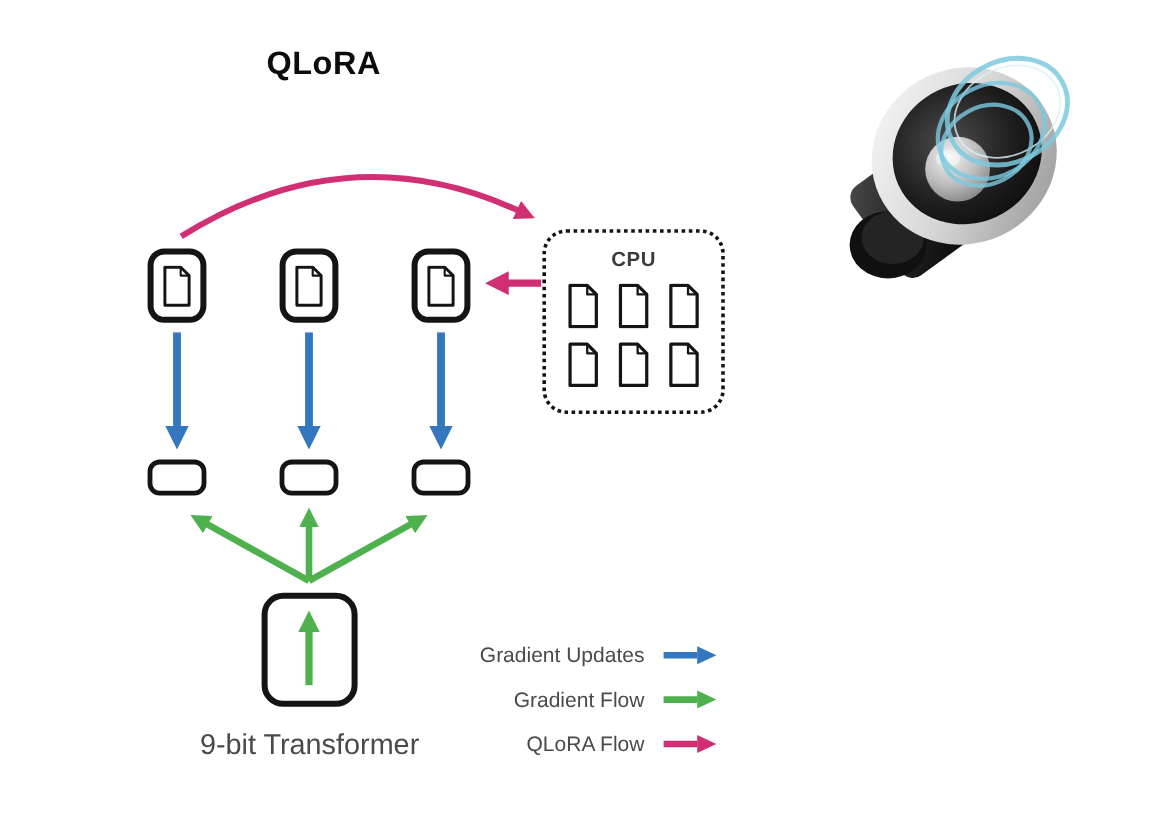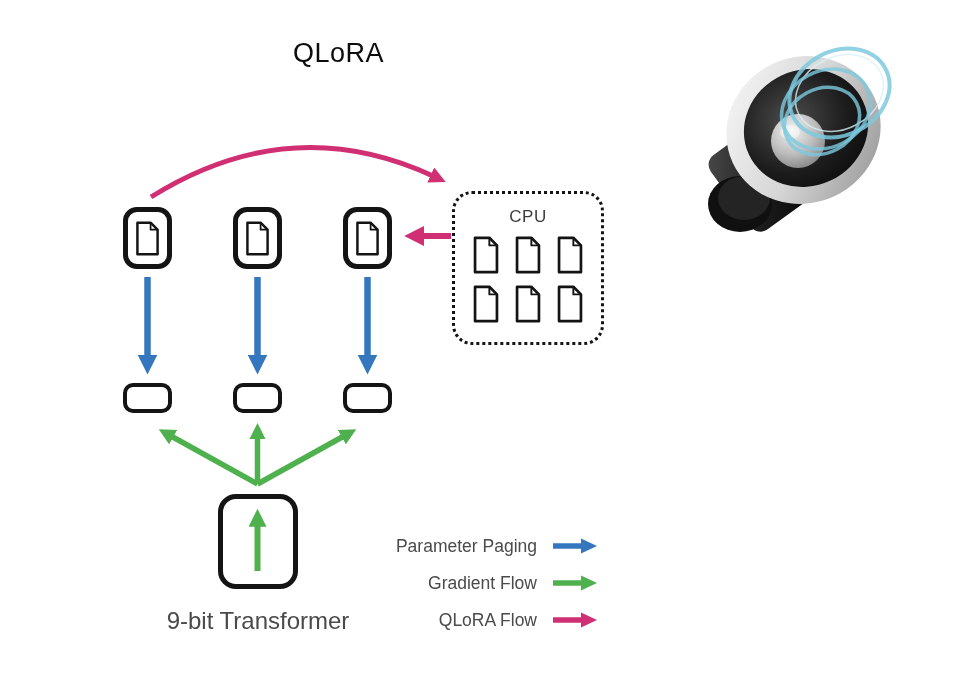--- a/index.html
+++ b/index.html
@@ -2,36 +2,36 @@
 <html style="--blue: #3577BE; --green: #4FB14D; --pink: #D12F73; --outline: #141414; --label-gray: #4A4A4A; --title-black: #0C0C0C; --ring-cyan: #7CC9DE; --background: #FFFFFF;"><head>
 <meta charset="utf-8">
 <style>
   html,body{margin:0;padding:0;background:#fff;}
   .canvas{
     position:relative; width:962px; height:684px; background:var(--background,#fff);
     overflow:hidden; font-family:"Liberation Sans", sans-serif;
   }
   .title{
     position:absolute; left:222px; top:38px; width:162px; margin:0;
-    text-align:right; font-size:27px; font-weight:400; letter-spacing:.5px;
+    text-align:left; font-size:27px; font-weight:700; letter-spacing:.5px;
     color:var(--title-black,#0c0c0c);
   }
   .defs-svg{position:absolute; width:0; height:0; overflow:hidden;}
   .doc-card{
     position:absolute; top:207px; width:49px; height:62px; box-sizing:border-box;
     border:5px solid var(--outline,#141414); border-radius:14px; background:#fff;
     display:flex; align-items:center; justify-content:center;
   }
   .doc-card .page-icon{width:27px; height:35px; display:block;}
   .cpu-box{
     position:absolute; left:452px; top:191px; width:152px; height:154px; box-sizing:border-box;
     border:3.5px dotted var(--outline,#141414); border-radius:20px; background:#fff;
     display:flex; flex-direction:column; align-items:center; padding-top:13px;
   }
-  .cpu-label{font-size:17px; letter-spacing:.5px; color:#3c3c3c; margin-bottom:9px;}
+  .cpu-label{font-size:17px; letter-spacing:.5px; color:#3c3c3c; margin-bottom:9px;font-weight:bold;}
   .cpu-grid{display:grid; grid-template-columns:repeat(3,30px); gap:11px 12px;}
   .cpu-grid .page-icon{width:30px; height:38px; display:block;}
   .adapter-box{
     position:absolute; top:383px; width:49px; height:30px; box-sizing:border-box;
     border:4.5px solid var(--outline,#141414); border-radius:10px; background:#fff;
   }
   .transformer-box{
     position:absolute; left:218px; top:494px; width:80px; height:95px; box-sizing:border-box;
     border:5px solid var(--outline,#141414); border-radius:18px; background:#fff;
   }
@@ -135,21 +135,21 @@
 
     <line x1="257.5" y1="484" x2="171" y2="436" stroke-width="5.5" marker-end="url(#head-green)" stroke="#4FB14D"></line>
     <line x1="257.5" y1="484" x2="257.5" y2="437" stroke-width="5.5" marker-end="url(#head-green)" stroke="#4FB14D"></line>
     <line x1="257.5" y1="484" x2="344" y2="436" stroke-width="5.5" marker-end="url(#head-green)" stroke="#4FB14D"></line>
 
     <line x1="257.5" y1="571" x2="257.5" y2="524" stroke-width="6" marker-end="url(#head-green)" stroke="#4FB14D"></line>
   </svg>
 
   <div class="legend">
     <div class="legend-row">
-      <span class="legend-label">Parameter Paging</span>
+      <span class="legend-label">Gradient Updates</span>
       <svg class="legend-arrow" viewBox="0 0 46 18">
         <line x1="1" y1="9" x2="29" y2="9" stroke-width="5.5" stroke="#3577BE"></line>
         <polygon points="29,1.5 29,16.5 45,9" fill="#3577BE"></polygon>
       </svg>
     </div>
     <div class="legend-row">
       <span class="legend-label">Gradient Flow</span>
       <svg class="legend-arrow" viewBox="0 0 46 18">
         <line x1="1" y1="9" x2="29" y2="9" stroke-width="5.5" stroke="#4FB14D"></line>
         <polygon points="29,1.5 29,16.5 45,9" fill="#4FB14D"></polygon>

